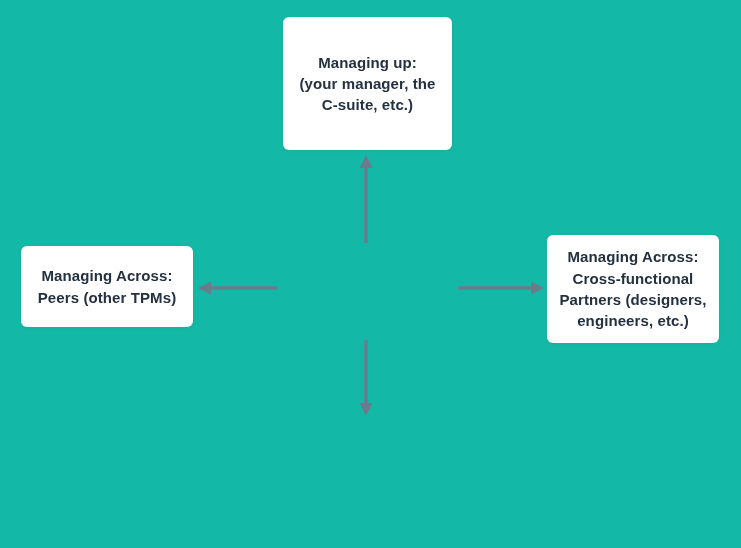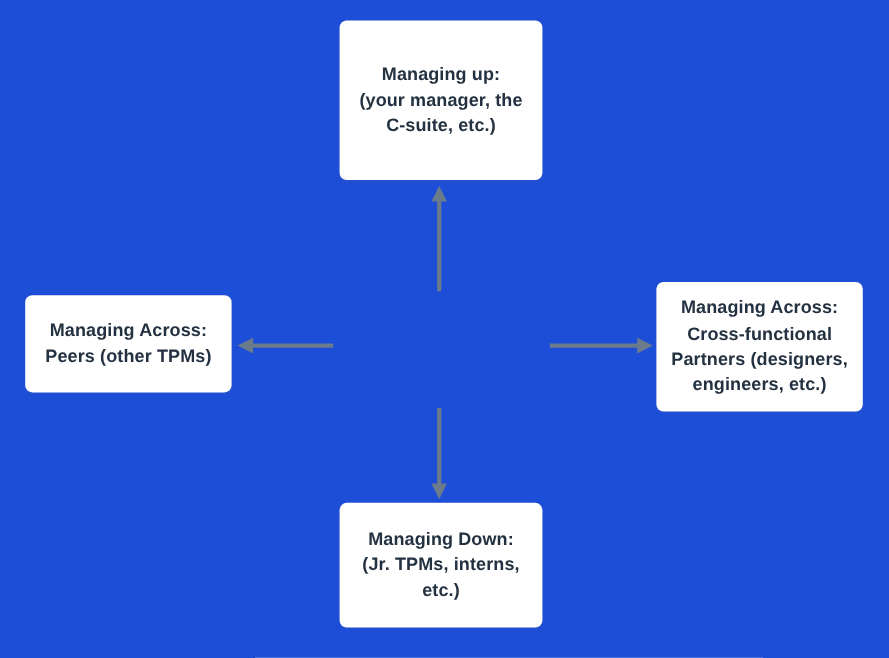--- a/index.html
+++ b/index.html
@@ -4,21 +4,21 @@
 <style>
   html, body { margin: 0; padding: 0; }
   body {
     width: 741px; height: 548px;
     font-family: "Liberation Sans", sans-serif;
     background: #eef1f5;
   }
   .stage {
     position: relative;
     width: 741px; height: 548px;
-    background: #1d4ed8;
+    background: #14b8a6;
     overflow: hidden;
   }
   .node {
     position: absolute;
     background: #ffffff;
     border-radius: 6px;
     box-shadow: 0 1px 3px rgba(90,105,125,0.15);
     display: flex;
     align-items: center;
     justify-content: center;
@@ -63,25 +63,20 @@
   </div>
 
 
   <div class="node node-right">
     <div class="node-label">Managing Across:
 Cross-functional
 Partners (designers,
 engineers, etc.)</div>
   </div>
 
-  <div class="node node-bottom">
-    <div class="node-label">Managing Down:
-(Jr. TPMs, interns,
-etc.)</div>
-  </div>
 
   <svg class="arrow arrow-up" width="20" height="88" viewBox="0 0 20 88">
     <line x1="10" y1="88" x2="10" y2="10"></line>
     <polygon points="10,0 3.5,13 16.5,13"></polygon>
   </svg>
 
   <svg class="arrow arrow-down" width="20" height="76" viewBox="0 0 20 76">
     <line x1="10" y1="0" x2="10" y2="66"></line>
     <polygon points="10,76 3.5,63 16.5,63"></polygon>
   </svg>

